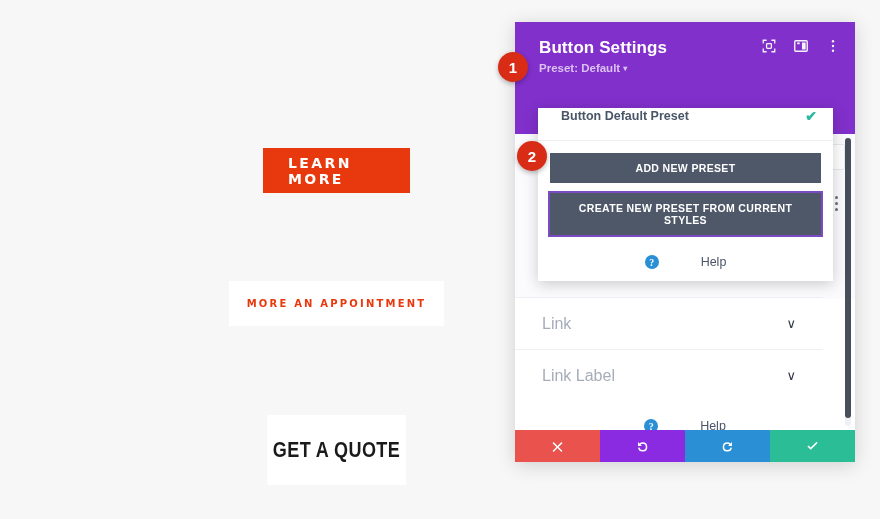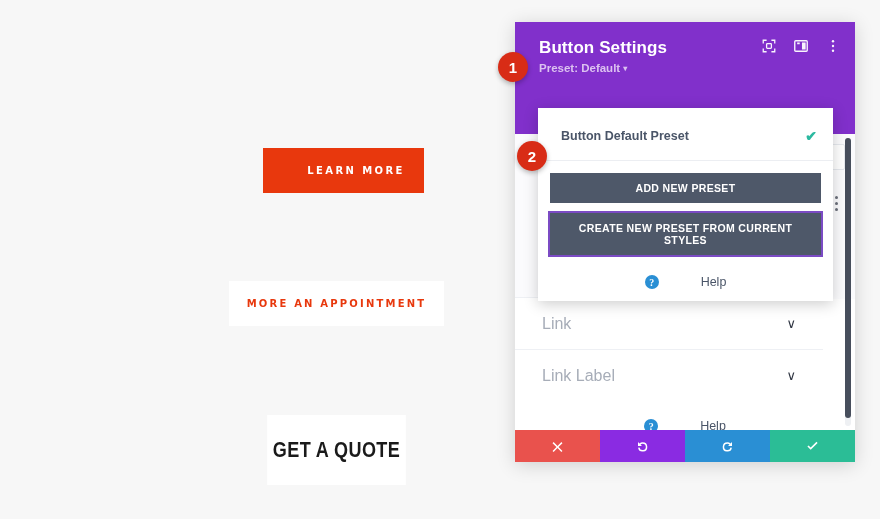--- a/index.html
+++ b/index.html
@@ -10,24 +10,24 @@
     font-family: "Liberation Sans", sans-serif;
   }
 
   #stage { position: relative; width: 880px; height: 519px; background: #f7f7f7; }
 
   
   .page-canvas { position: absolute; left: 0; top: 0; width: 515px; height: 519px; }
 
   .btn-learn {
     position: absolute; left: 263px; top: 148px;
-    width: 161px; height: 45px;
+    width: 147px; height: 45px;
     background: #e8380d;
     color: #ffffff;
-    font-size: 10px; font-weight: 700;
+    font-size: 14px; font-weight: 700;
     letter-spacing: 2.4px;
     display: flex; align-items: center; justify-content: center;
     font-family: "DejaVu Sans", sans-serif;
     padding-left: 25px;
   }
 
   .btn-appointment {
     position: absolute; left: 229px; top: 281px;
     width: 215px; height: 45px;
     background: #ffffff;
@@ -90,21 +90,21 @@
   .preset-dropdown {
     position: absolute; left: 23px; top: 86px;
     width: 295px;
     background: #ffffff;
     box-shadow: 0 3px 14px rgba(0,0,0,0.20);
     padding: 0 0 12px 0;
     z-index: 40;
   }
   .preset-row {
     display: flex; align-items: center; justify-content: space-between;
-    padding: 20px 16px 16px 23px;
+    padding: 0 16px 16px 23px;
     border-bottom: 1px solid #eceef2;
   }
   .preset-row-label { font-size: 12.5px; font-weight: 700; color: #4a5568; }
   .check-mark { color: #2bb9a0; font-size: 14px; font-weight: 700; }
 
   .preset-actions { padding: 12px 12px 0 12px; }
   .preset-btn {
     display: block; width: 100%;
     background: #4e5869;
     color: #ffffff;

